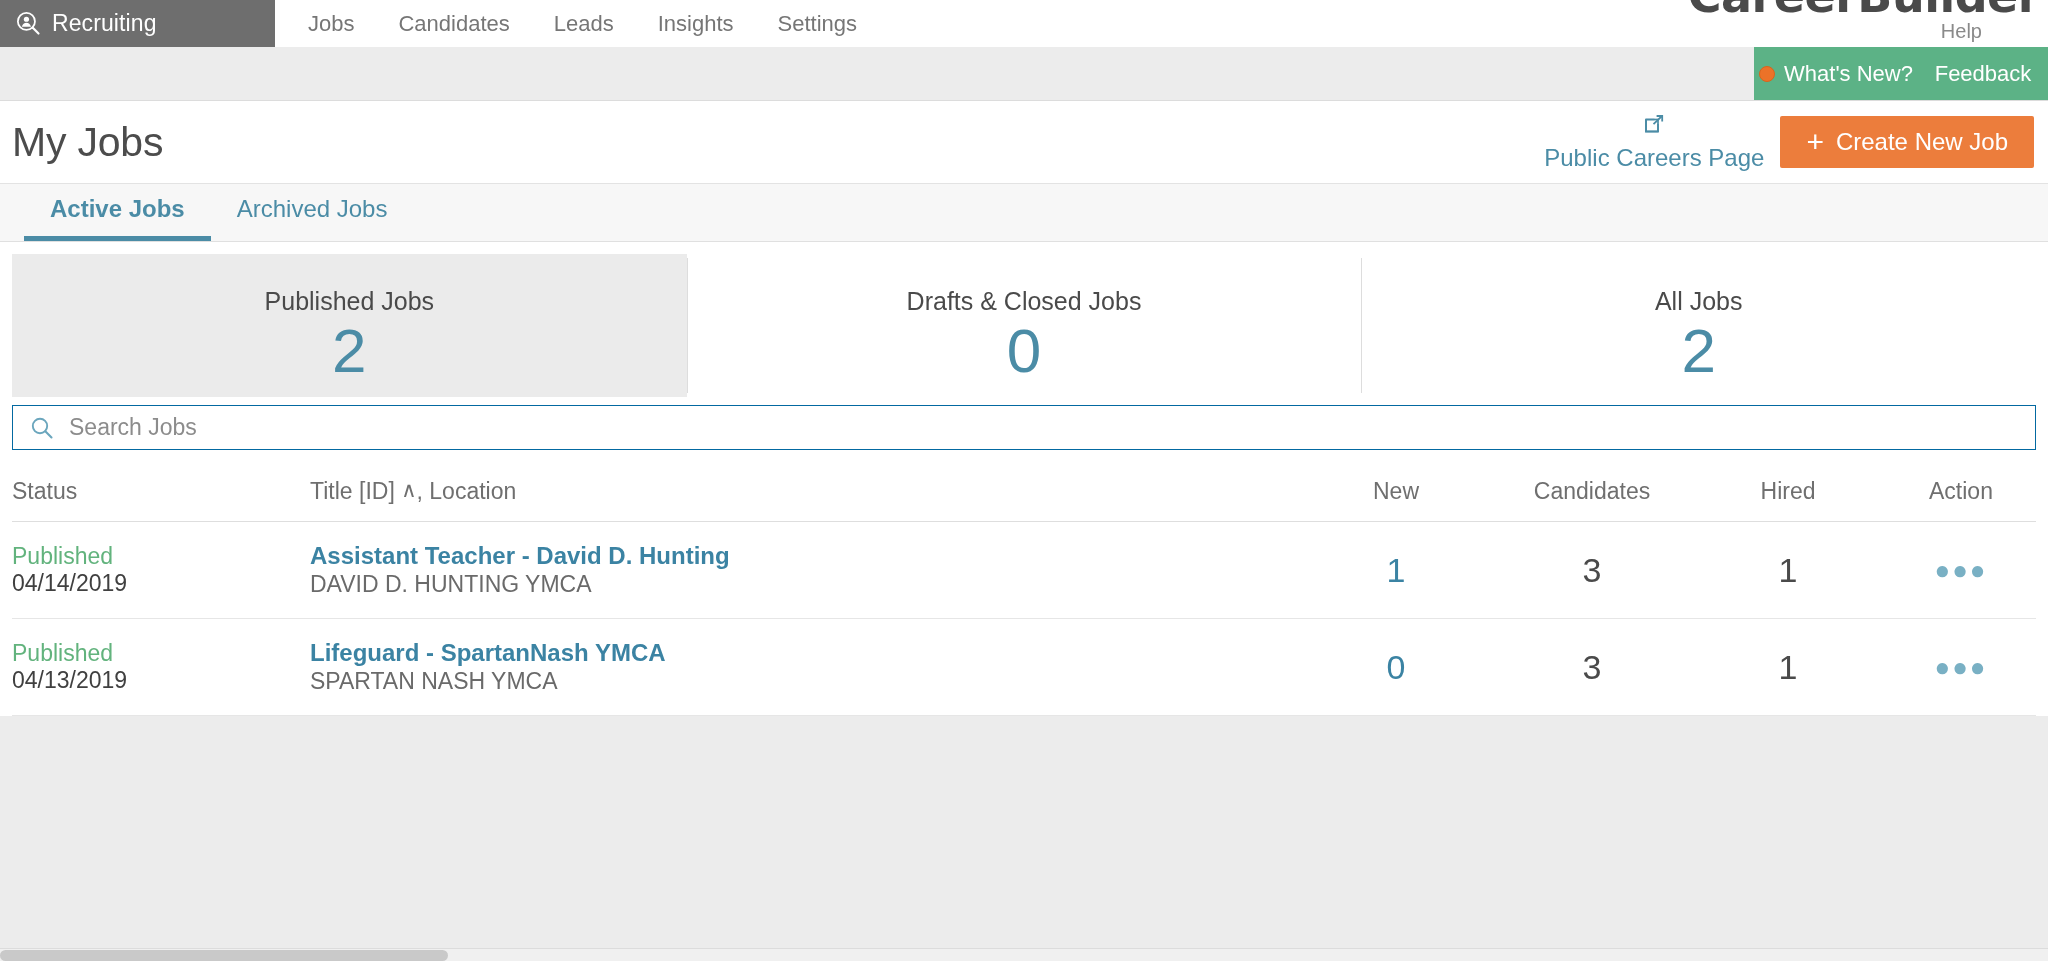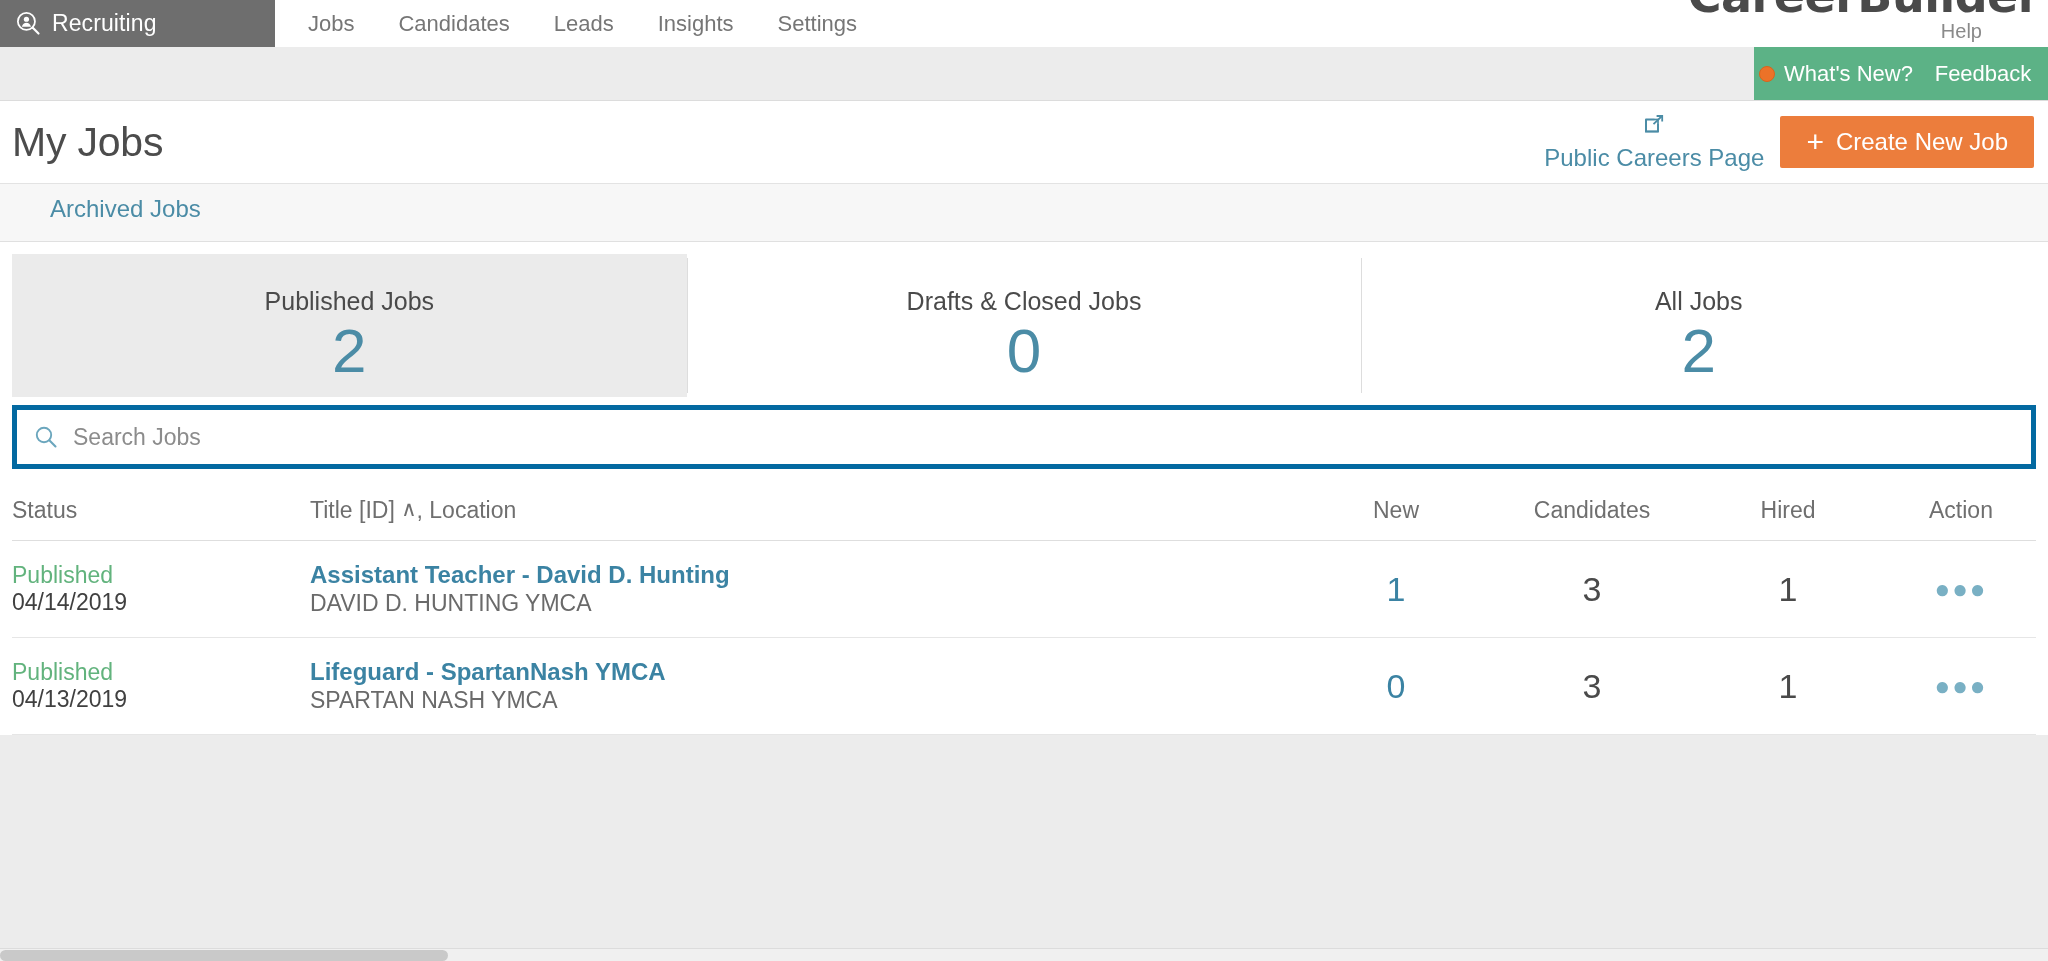--- a/index.html
+++ b/index.html
@@ -182,22 +182,22 @@
     left: 0; top: 4px; bottom: 4px;
     width: 1px;
     background: #dddddd;
   }
   .stat-label { font-size: 25px; color: #4a4a4a; margin-bottom: 2px; }
   .stat-value { font-size: 62px; color: #4b8ca6; font-weight: 400; line-height: 1.05; }
 
   
   .search-wrap { background: #ffffff; padding: 0 12px 12px 12px; }
   .search-box {
-    border: 5px solid #0369a1;
-    height: 64px;
+    border: 1px solid #0369a1;
+    height: 45px;
     display: flex;
     align-items: center;
     gap: 14px;
     padding: 0 16px;
     background: #ffffff;
   }
   .search-box input {
     border: 0; outline: 0; flex: 1;
     font-size: 23px; color: #6a6a6a;
     font-family: "Liberation Sans", sans-serif;
@@ -322,20 +322,23 @@
         <span>Public Careers Page</span>
       </div>
       <div class="create-btn">
         <span class="plus-glyph">+</span>
         <span>Create New Job</span>
       </div>
     </div>
   </div>
 
   <div class="tabs">
+    <div class="tab active">
+      <span>Active Jobs</span>
+    </div>
     <div class="tab">
       <span>Archived Jobs</span>
     </div>
   </div>
 
   <div class="stats">
     <div class="stat selected">
       <div class="stat-label">Published Jobs</div>
       <div class="stat-value">2</div>
     </div>

